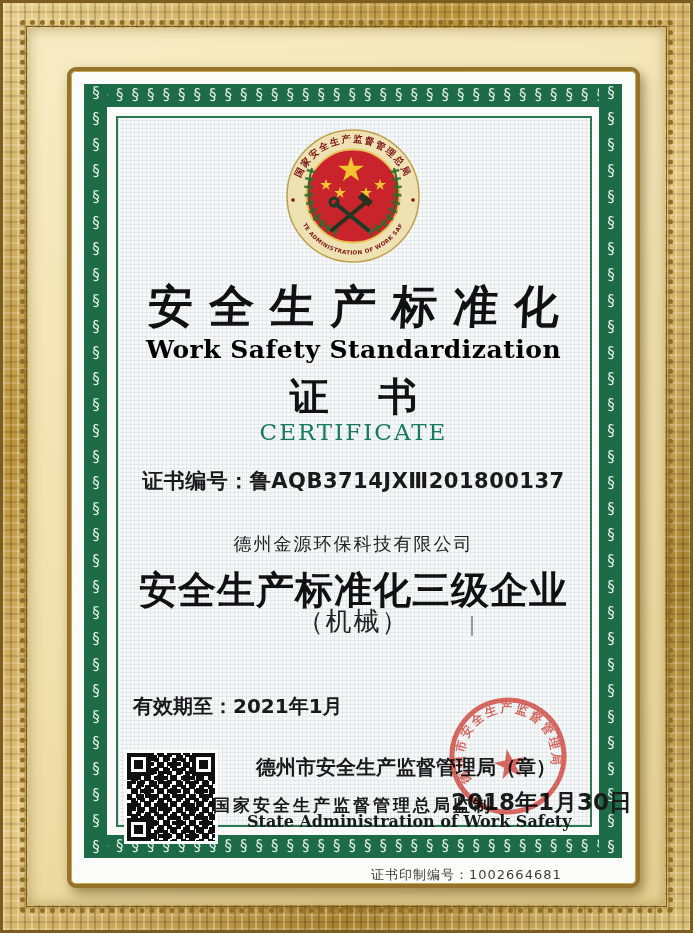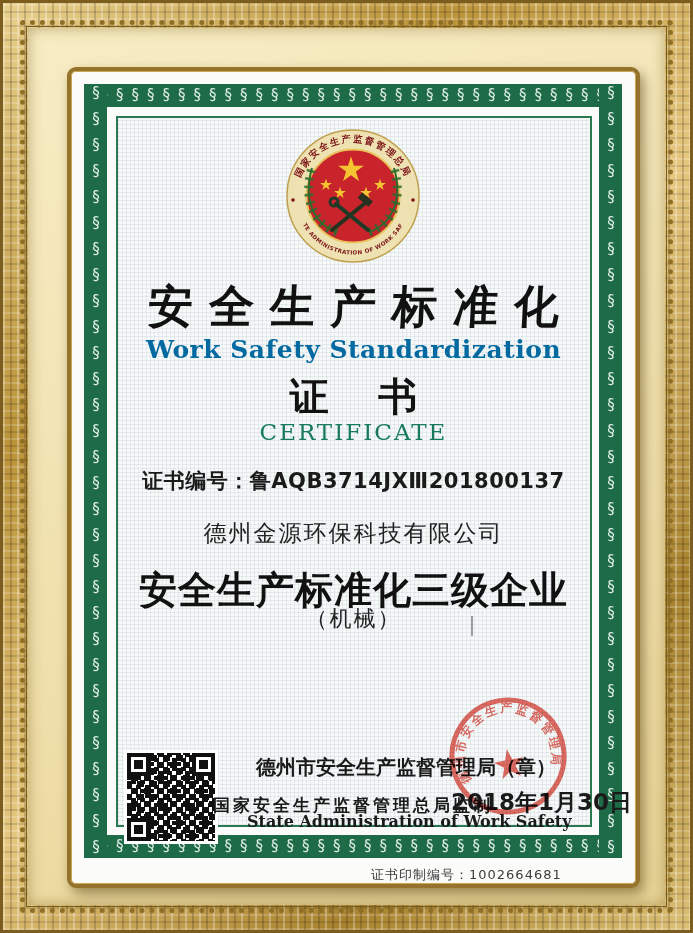--- a/index.html
+++ b/index.html
@@ -36,27 +36,27 @@
   .content-texture{position:absolute;left:47px;right:46px;top:47px;bottom:59px;
     background:
       repeating-linear-gradient(0deg, rgba(140,165,185,.16) 0 1px, rgba(0,0,0,0) 1px 4px),
       repeating-linear-gradient(90deg, rgba(140,165,185,.16) 0 1px, rgba(0,0,0,0) 1px 4px),
       #f7f9f8;}
 
   
   .abs{position:absolute;}
   .centered{left:0;right:0;text-align:center;}
   .t-title{top:206px;font-family:"DejaVu Serif","Liberation Serif",serif;font-weight:900;font-size:45px;color:#111;letter-spacing:16px;text-indent:16px;transform:skewX(-3deg);}
-  .t-title-en{top:264px;font-family:"DejaVu Serif","Liberation Serif",serif;font-weight:bold;font-size:25px;color:#0369a1;letter-spacing:.5px;}
+  .t-title-en{top:264px;font-family:"DejaVu Serif","Liberation Serif",serif;font-weight:bold;font-size:25px;color:#000000;letter-spacing:.5px;}
   .t-cert{top:299px;font-weight:900;font-size:39px;color:#111;letter-spacing:18px;text-indent:18px;}
   .t-cert-en{top:348px;font-family:"DejaVu Serif","Liberation Serif",serif;font-weight:normal;font-size:23px;color:#177a5e;letter-spacing:2px;}
   .t-number{top:396px;font-weight:bold;font-size:21px;color:#1a1a1a;letter-spacing:.5px;}
-  .t-company{top:447px;font-family:"DejaVu Serif","Liberation Serif",serif;font-size:23px;color:#222;letter-spacing:2px;}
+  .t-company{top:461px;font-family:"DejaVu Serif","Liberation Serif",serif;font-size:18px;color:#222;letter-spacing:2px;}
   .t-grade{top:494px;font-weight:800;font-size:38px;color:#111;letter-spacing:1px;}
-  .t-category{top:533px;font-size:22px;color:#222;letter-spacing:2px;}
+  .t-category{top:533px;font-size:26px;color:#222;letter-spacing:2px;}
   .t-validity{left:62px;top:622px;font-weight:bold;font-size:20px;color:#1a1a1a;}
   .t-issuer{right:80px;top:683px;font-weight:bold;font-size:20px;color:#1a1a1a;}
   .t-date{left:380px;top:716px;font-weight:bold;font-size:23px;color:#1a1a1a;}
   .t-producer{left:142px;top:723px;font-weight:bold;font-size:17px;color:#1a1a1a;letter-spacing:3px;}
   .t-producer-en{left:176px;top:741px;font-family:"DejaVu Serif","Liberation Serif",serif;font-weight:bold;font-size:16px;color:#1a1a1a;}
   .t-print{left:300px;top:795px;font-size:13px;color:#3c3c3c;letter-spacing:1px;}
   .stray{left:400px;top:545px;width:2px;height:20px;background:#6a6f73;opacity:.65;}
 
   
   .emblem{left:215px;top:58px;width:134px;height:134px;}
@@ -133,20 +133,21 @@
 
     <div class="abs centered t-title">安全生产标准化</div>
     <div class="abs centered t-title-en">Work Safety Standardization</div>
     <div class="abs centered t-cert">证 书</div>
     <div class="abs centered t-cert-en">CERTIFICATE</div>
     <div class="abs centered t-number">证书编号：鲁AQB3714JXⅢ201800137</div>
     <div class="abs centered t-company">德州金源环保科技有限公司</div>
     <div class="abs centered t-grade">安全生产标准化三级企业</div>
     <div class="abs centered t-category">（机械）</div>
     <div class="abs stray"></div>
+    <div class="abs t-validity">有效期至：2021年1月</div>
 
     <div class="abs qr">
       <div class="qr-inner">
         <div class="finder f-tl"></div>
         <div class="finder f-tr"></div>
         <div class="finder f-bl"></div>
       </div>
     </div>
 
     <div class="abs t-issuer">德州市安全生产监督管理局（章）</div>

